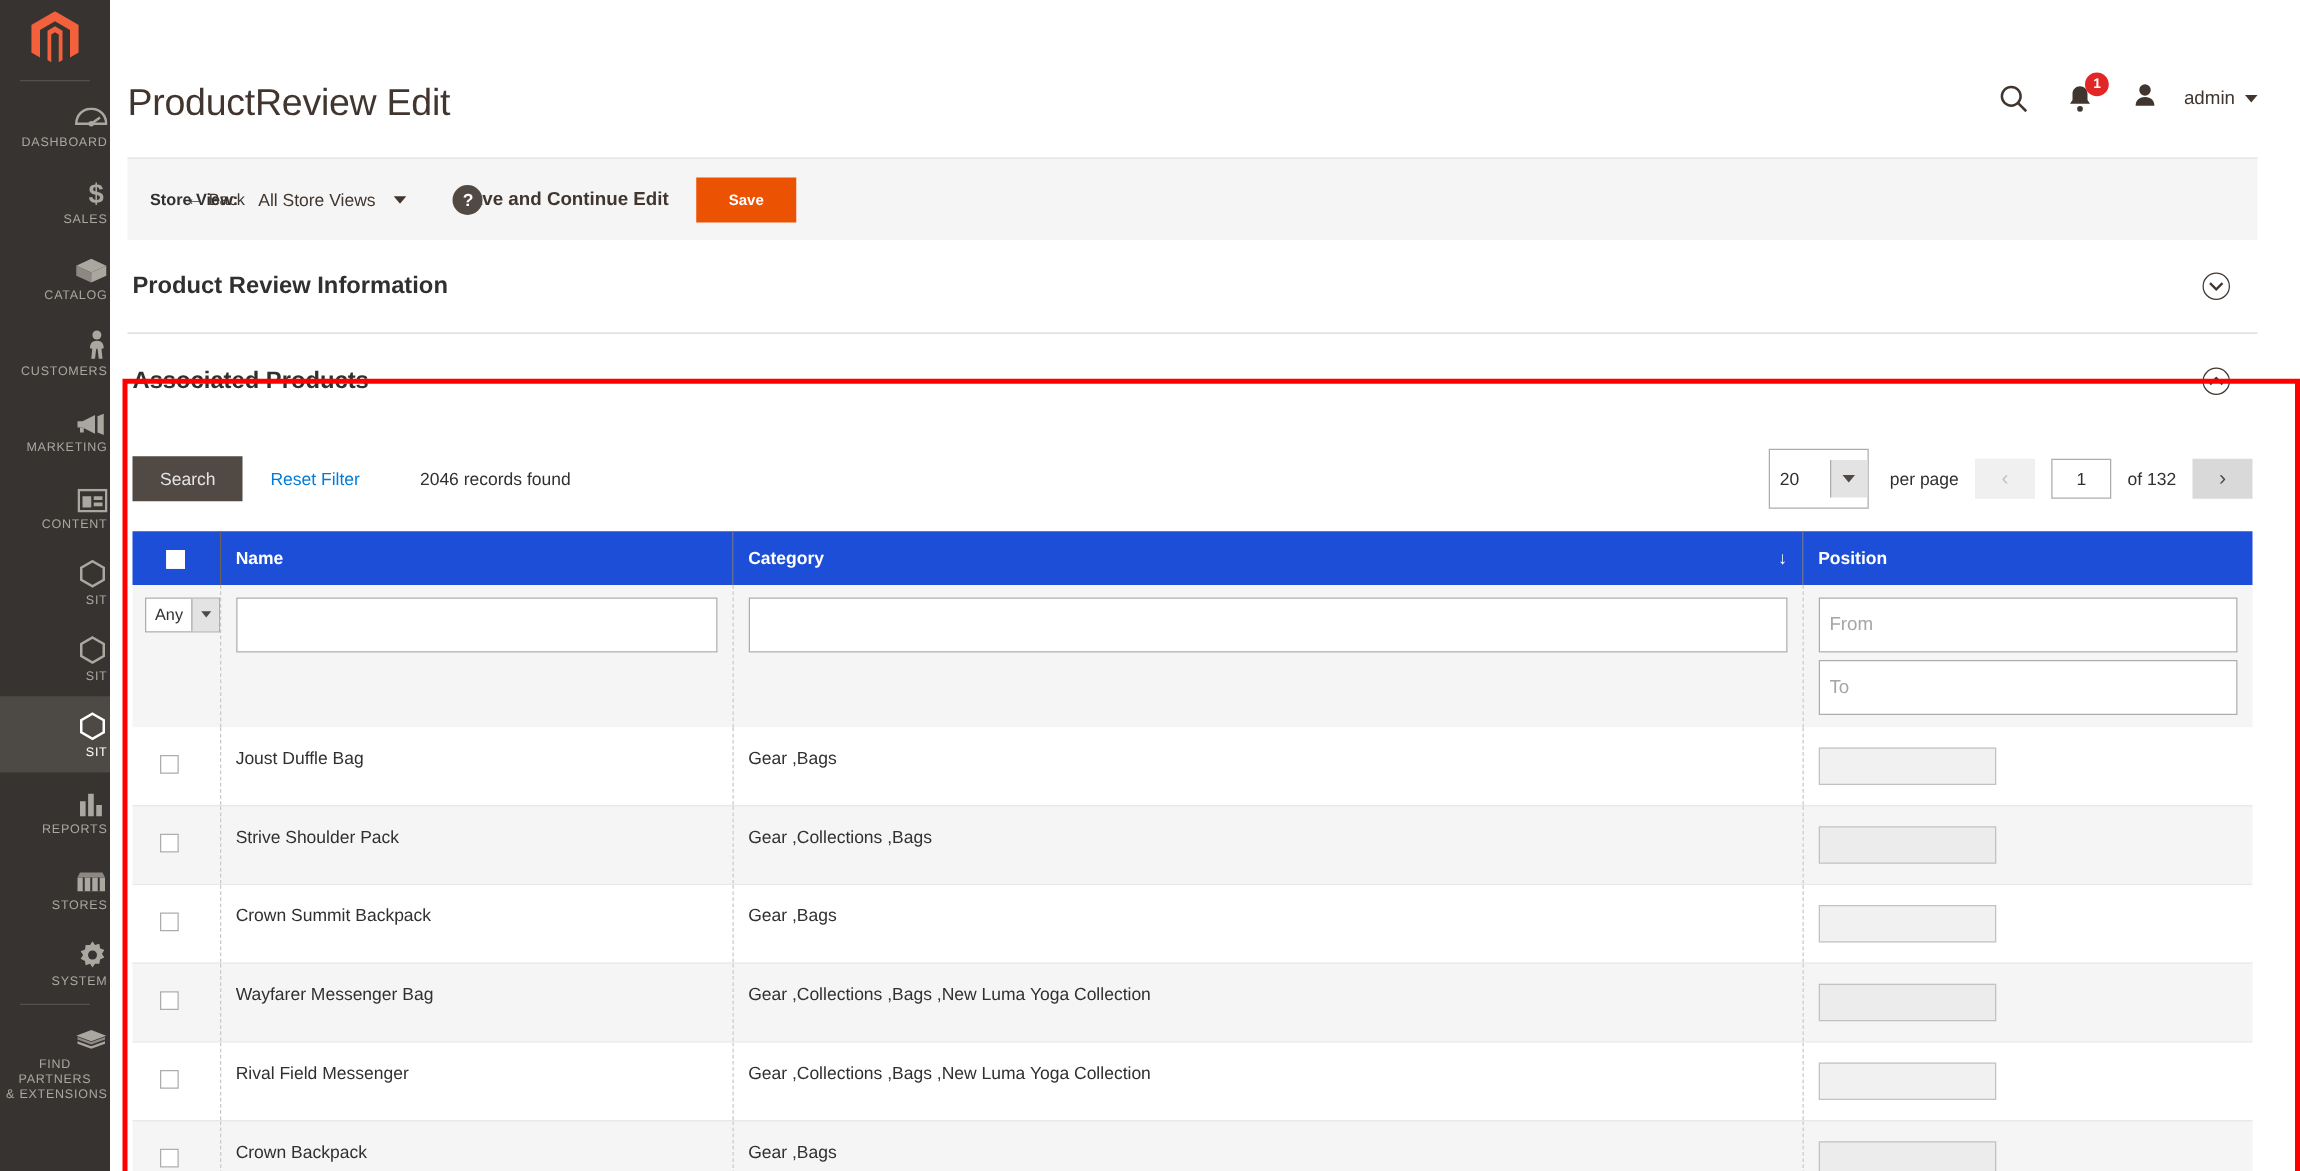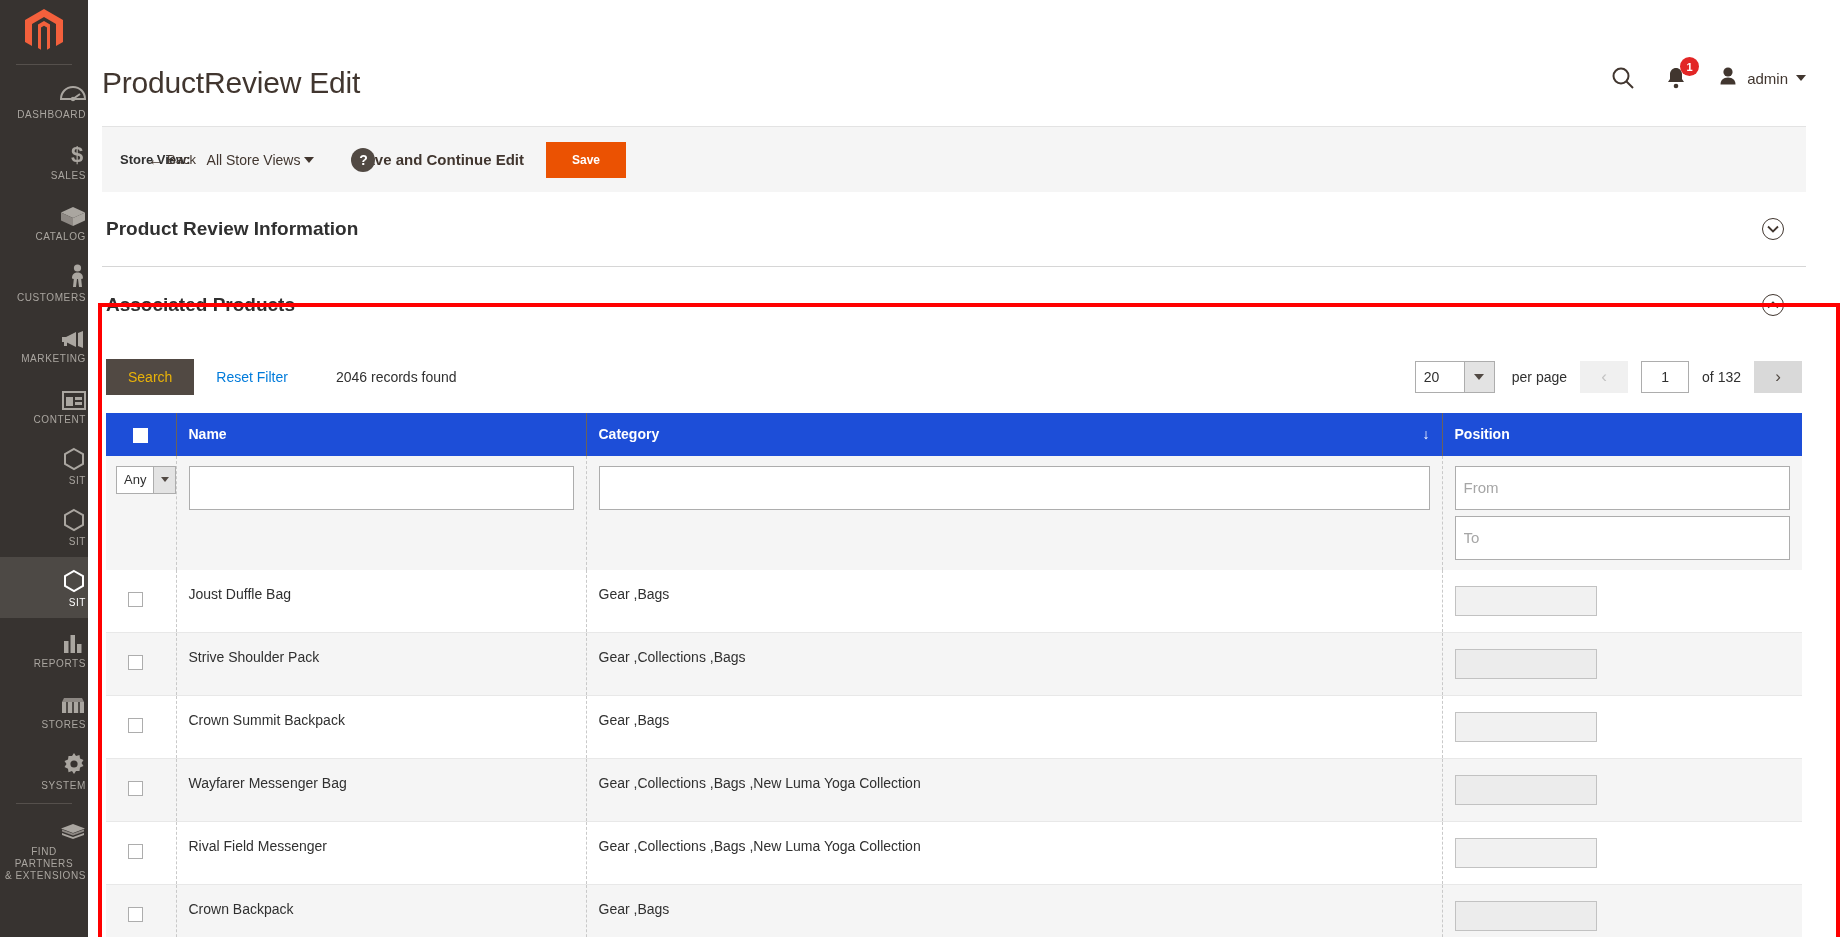--- a/index.html
+++ b/index.html
@@ -54,21 +54,21 @@
   }
   .hdr-icon { cursor: pointer; position: relative; display: flex; align-items: center; }
   .badge {
     position: absolute; top: -9px; right: -12px;
     min-width: 19px; height: 19px; border-radius: 10px;
     background: #e22626; color: #fff; font-size: 11px;
     display: flex; align-items: center; justify-content: center;
     padding: 0 5px; font-weight: bold;
   }
   .admin-wrap { display: flex; align-items: center; gap: 8px; cursor: pointer; }
-  .admin-name { font-size: 15px; color: #41362f; }
+  .admin-name { font-size: 15px; color: #41362f; margin-left: 12px; }
   .caret-down {
     width: 0; height: 0; border-left: 5px solid transparent; border-right: 5px solid transparent;
     border-top: 6px solid #41362f;
   }
 
   
   .toolbar {
     margin: 26px 34px 0 14px;
     background: #f5f5f5; border-top: 1px solid #e3e3e3;
     height: 66px; display: flex; align-items: center;
@@ -79,21 +79,21 @@
     font-size: 13px; font-weight: bold; color: #303030;
     position: relative; z-index: 2; white-space: nowrap;
   }
   .back-btn {
     position: absolute; left: 28px; top: 50%; transform: translateY(-50%);
     display: flex; align-items: center; gap: 3px;
     font-size: 13px; color: #41362f; cursor: pointer; z-index: 3; white-space: nowrap;
   }
   .back-arrow { font-size: 16px; line-height: 1; }
   .store-select {
-    margin-left: 16px; display: flex; align-items: center; gap: 4px;
+    margin-left: 16px; display: flex; align-items: center; gap: 15px;
     font-size: 14px; color: #41362f; cursor: pointer; white-space: nowrap;
   }
   .sel-caret {
     width: 0; height: 0; border-left: 5px solid transparent; border-right: 5px solid transparent;
     border-top: 6px solid #41362f;
   }
   .toolbar-spacer { width: 42px; }
   .save-continue {
     position: relative; display: flex; align-items: center;
     font-size: 15px; font-weight: bold; color: #41362f; cursor: pointer; white-space: nowrap;
@@ -139,29 +139,29 @@
     padding: 27px 22px 27px 4px;
   }
 
   
   .grid-toolbar {
     display: flex; align-items: center; justify-content: space-between;
     padding: 16px 4px 18px 4px;
   }
   .grid-left { display: flex; align-items: center; gap: 22px; }
   .btn-search {
-    background: #514943; color: #eab308; border: none;
+    background: #514943; color: #e5e5e5; border: none;
     font-size: 14px; padding: 10px 22px; cursor: pointer;
     font-family: "Liberation Sans", sans-serif;
   }
   .link-reset { color: #007bdb; font-size: 14px; cursor: pointer; }
   .records-found { font-size: 14px; color: #303030; margin-left: 26px; text-align: right; }
   .grid-right { display: flex; align-items: center; gap: 13px; }
   .per-page-select {
-    display: flex; align-items: center; height: 32px;
+    display: flex; align-items: center; height: 48px;
     border: 1px solid #adadad; background: #fff; cursor: pointer;
   }
   .pps-value { width: 48px; padding: 0 8px; font-size: 14px; color: #303030; line-height: 30px; }
   .pps-arrow {
     width: 30px; height: 30px; background: #e3e3e3;
     display: flex; align-items: center; justify-content: center;
     border-left: 1px solid #adadad;
   }
   .pps-tri { width: 0; height: 0; border-left: 5px solid transparent; border-right: 5px solid transparent; border-top: 6px solid #514943; }
   .per-page-label { font-size: 14px; color: #303030; margin-left: 4px; }

